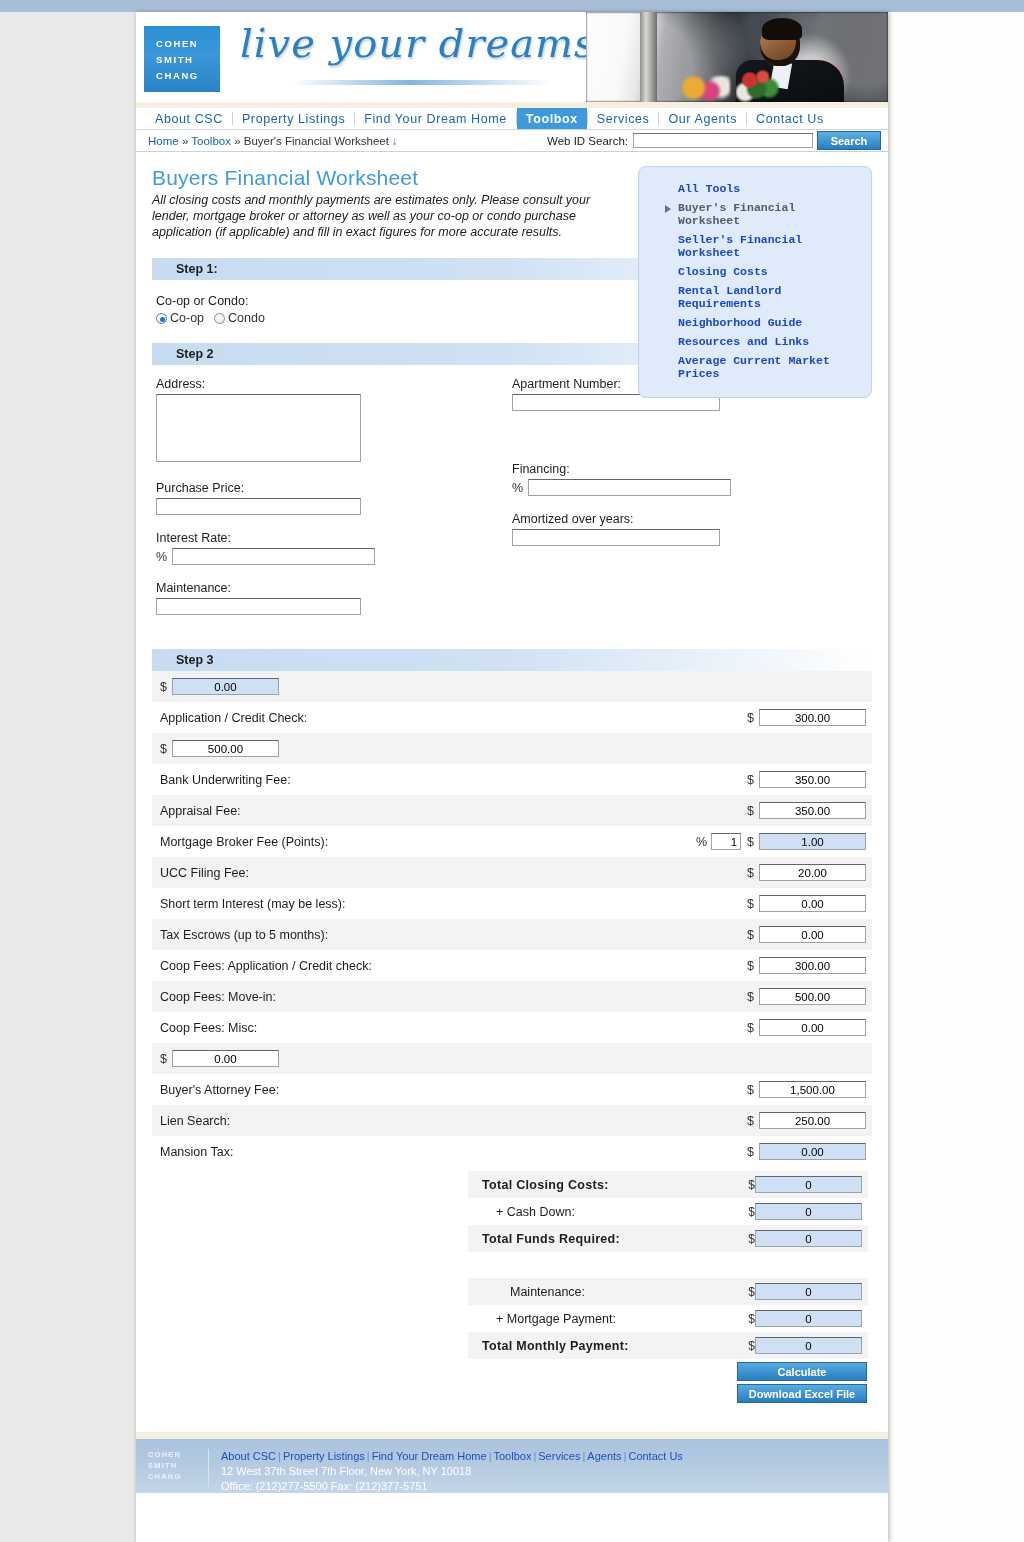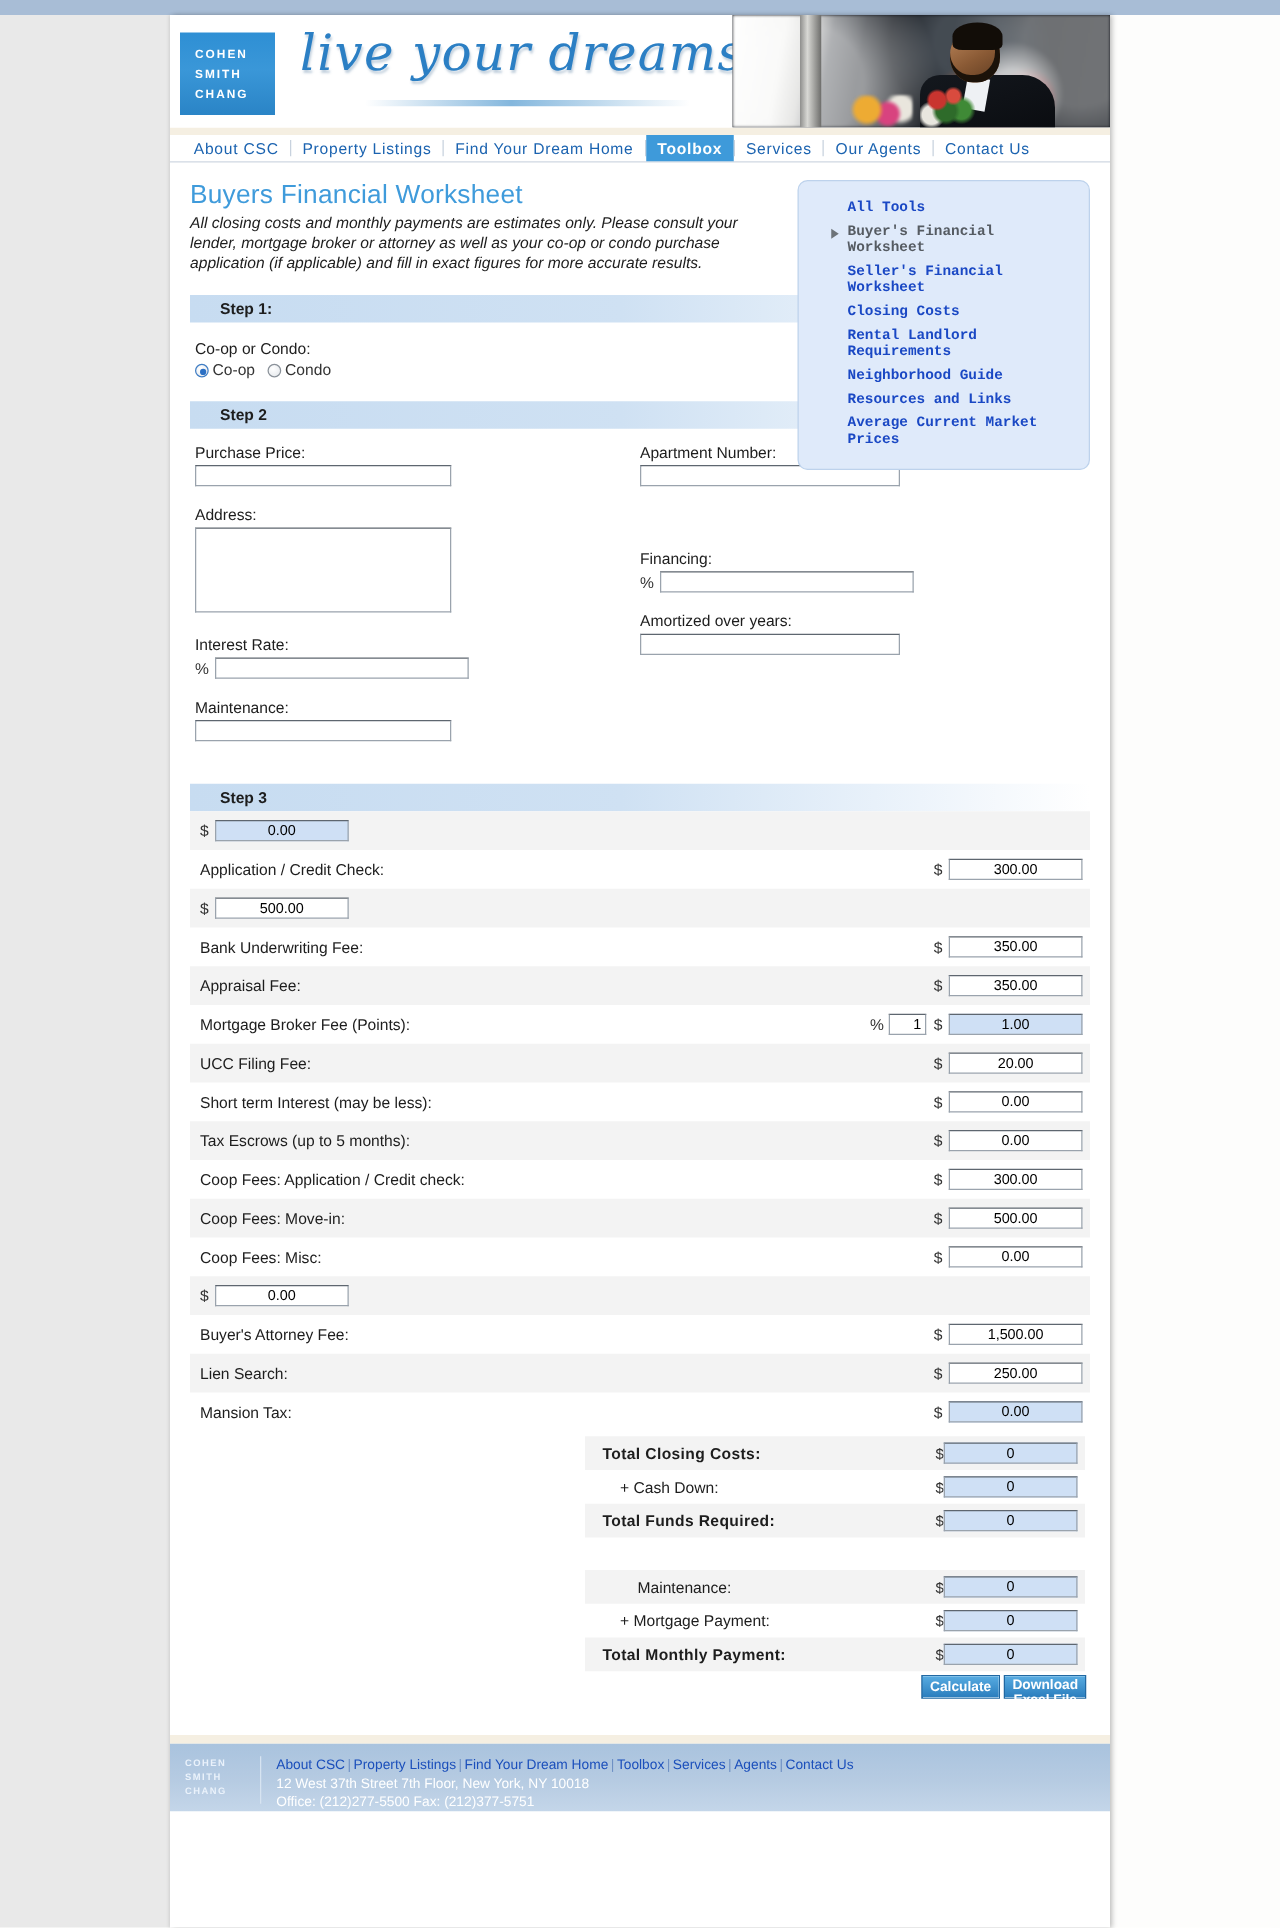--- a/index.html
+++ b/index.html
@@ -245,21 +245,21 @@
     margin-left:316px; width:400px; padding-right:6px;
   }
   .trow.alt { background:#f3f3f3; }
   .trow .tlabel { flex:1; font-size:12.5px; color:#1d1d1d; padding-left:14px; }
   .trow .tlabel.b { font-weight:bold; letter-spacing:.3px; }
   .trow .tlabel.ind { padding-left:28px; }
   .trow .tlabel.ind2 { padding-left:42px; }
   .gapblock { height:22px; }
 
   .btnrow { display:flex; justify-content:flex-end; padding-right:6px; margin-top:4px; }
-  .btnstack { display:flex; flex-direction:row; gap:5px; width:128px; }
+  .btnstack { display:flex; flex-direction:column; gap:5px; width:128px; }
   .bigbtn {
     height:17px; border:0; color:#fff; font-size:11px; font-weight:bold;
     background:linear-gradient(180deg,#57abe1,#2a7dbd);
     box-shadow:0 0 0 1px #2168a2; cursor:pointer;
     font-family:"Liberation Sans", sans-serif;
   }
 
   
   .footgap { height:30px; }
   .footstrip { height:7px; background:#f5efe2; }
@@ -318,20 +318,36 @@
     <div class="sep"></div>
     <a class="active">Toolbox</a>
     <div class="sep"></div>
     <a>Services</a>
     <div class="sep"></div>
     <a>Our Agents</a>
     <div class="sep"></div>
     <a>Contact Us</a>
   </div>
 
+  <div class="crumbbar">
+    <div class="crumb">
+      <a>Home</a>
+      <span>»</span>
+      <a>Toolbox</a>
+      <span>»</span>
+      <span>Buyer's Financial Worksheet</span>
+      <span class="arrowdown">↓</span>
+    </div>
+    <div class="crumb-spacer"></div>
+    <div class="searchwrap">
+      <label>Web ID Search:</label>
+      <input type="text" value="" style="">
+      <button class="btn-search">Search</button>
+    </div>
+  </div>
 
   <div class="content">
 
     <div class="tools">
       <div class="tool">
         <a>All Tools</a>
       </div>
       <div class="tool current">
         <span class="tri"></span>
         <a>Buyer's Financial Worksheet</a>
@@ -369,26 +385,26 @@
       <span class="opt">
         <span class="rad"></span>
         <span>Condo</span>
       </span>
     </div>
 
     <div class="step-head">Step 2</div>
     <div class="form2">
       <div class="col">
         <div class="f">
+          <div class="lab">Address:</div>
+          <textarea class="ta" style=""></textarea>
+        </div>
+        <div class="f">
           <div class="lab">Purchase Price:</div>
           <input class="inp w205" type="text" value="" style="">
-        </div>
-        <div class="f">
-          <div class="lab">Address:</div>
-          <textarea class="ta" style=""></textarea>
         </div>
         <div class="f">
           <div class="lab">Interest Rate:</div>
           <div class="pctrow">
             <span class="pct">%</span>
             <input class="inp w203" type="text" value="" style="">
           </div>
         </div>
         <div class="f">
           <div class="lab">Maintenance:</div>

